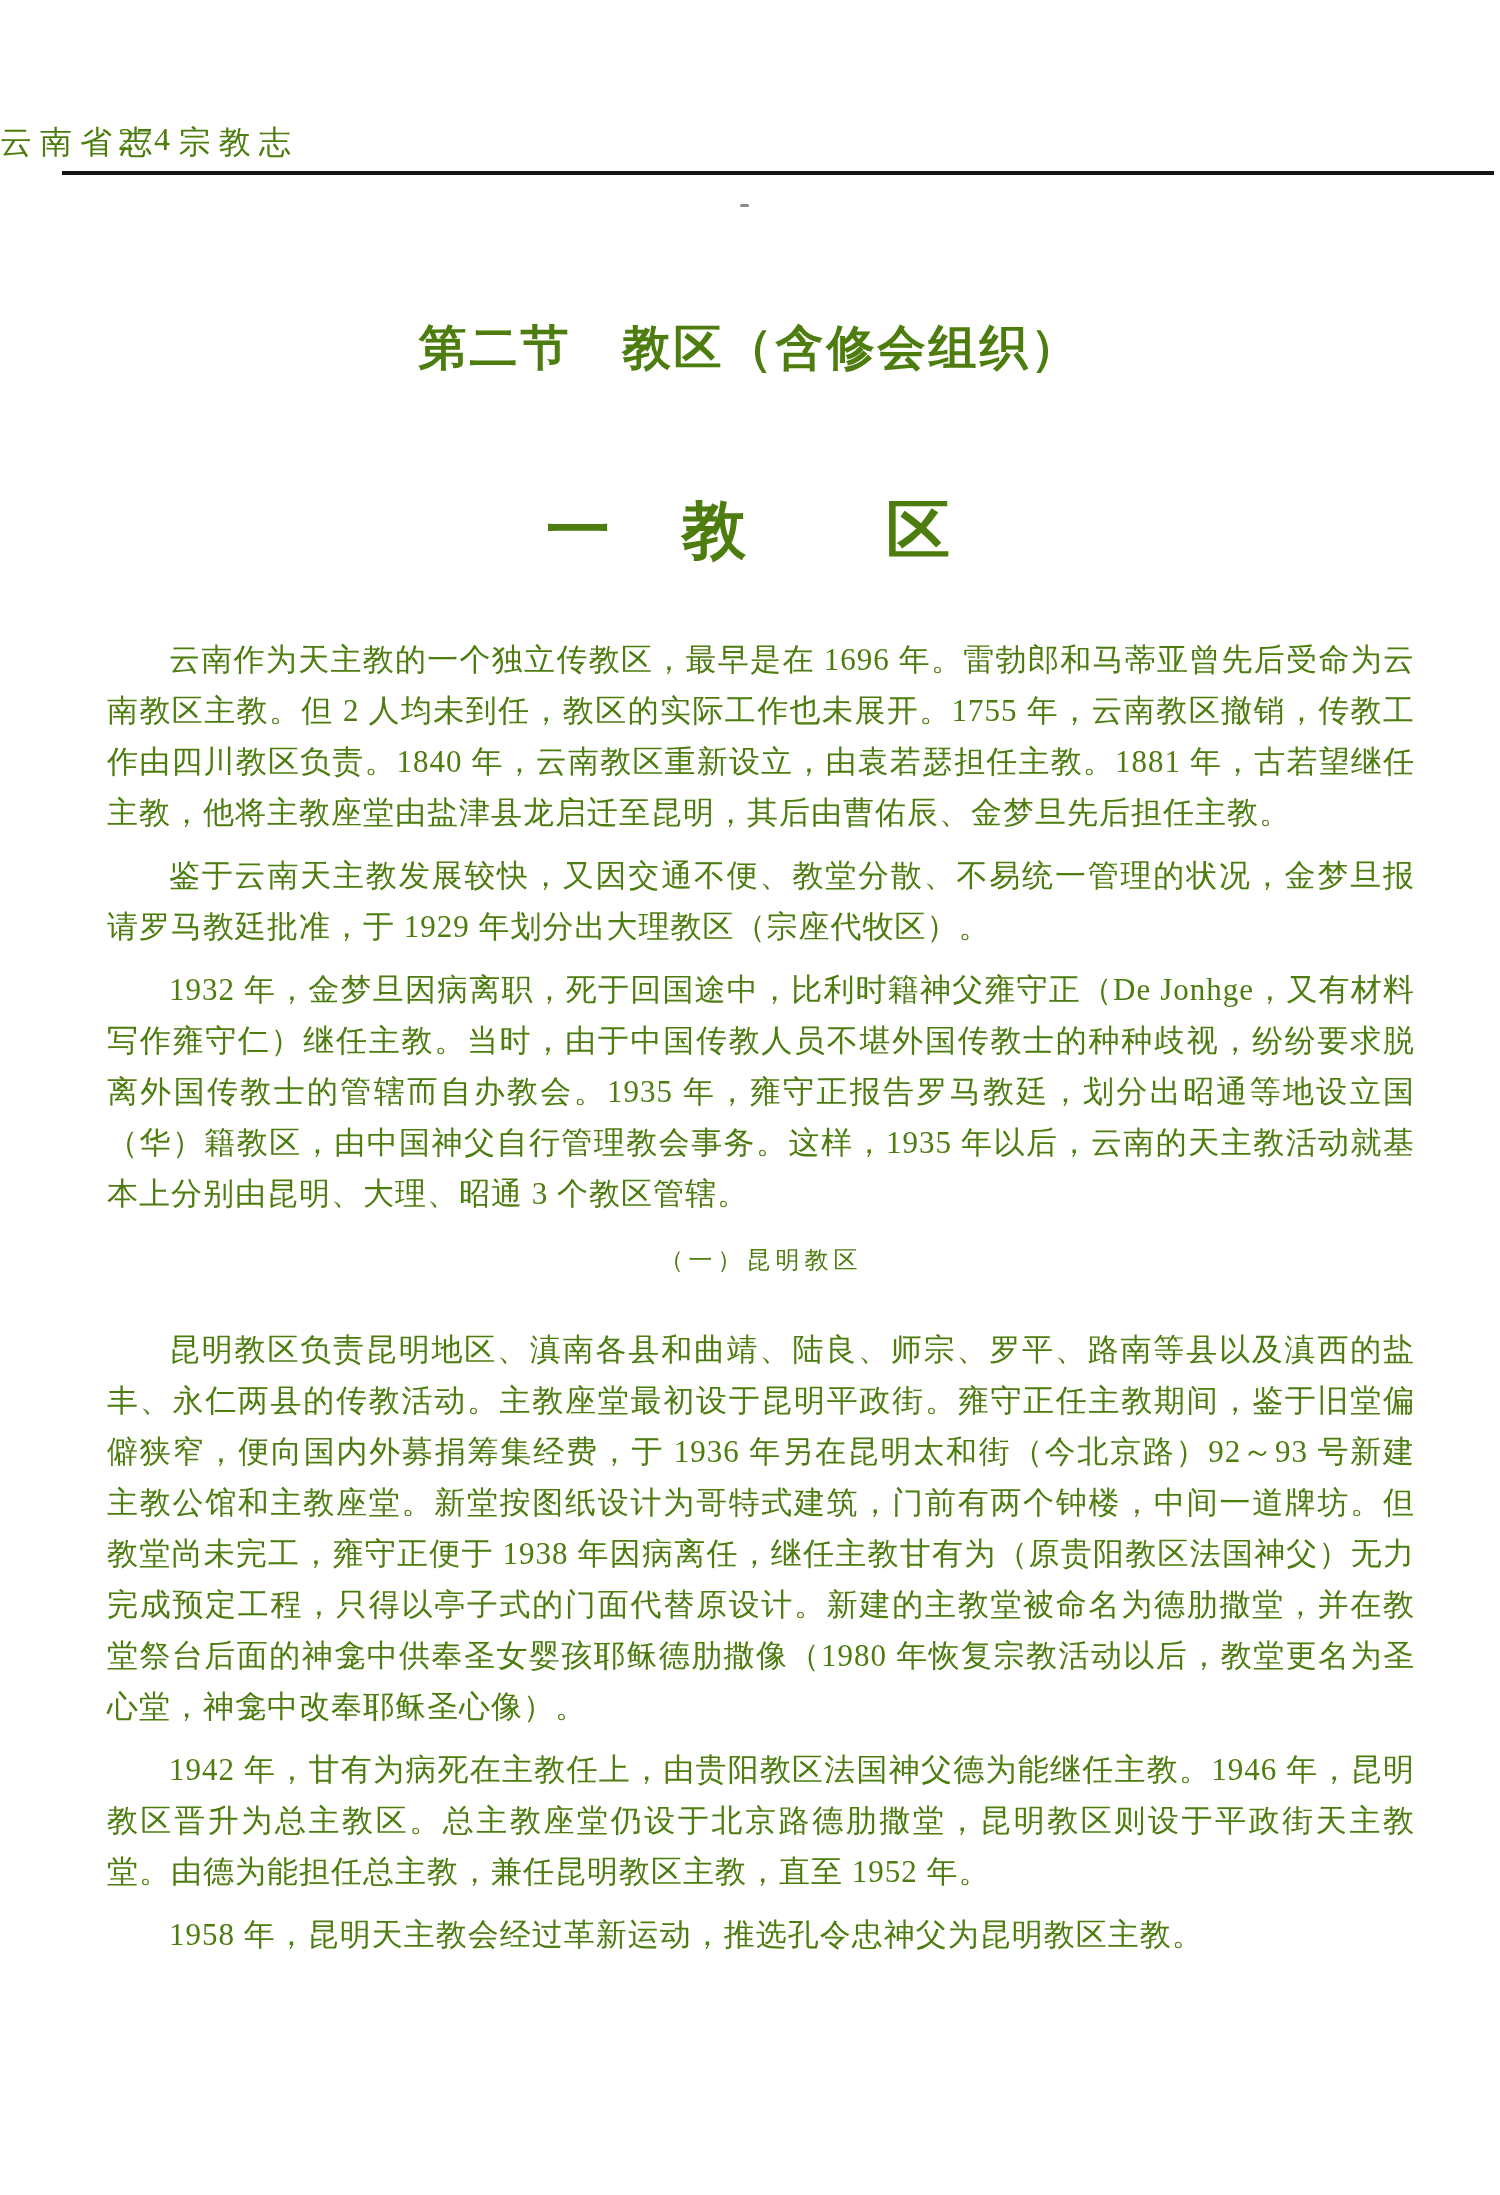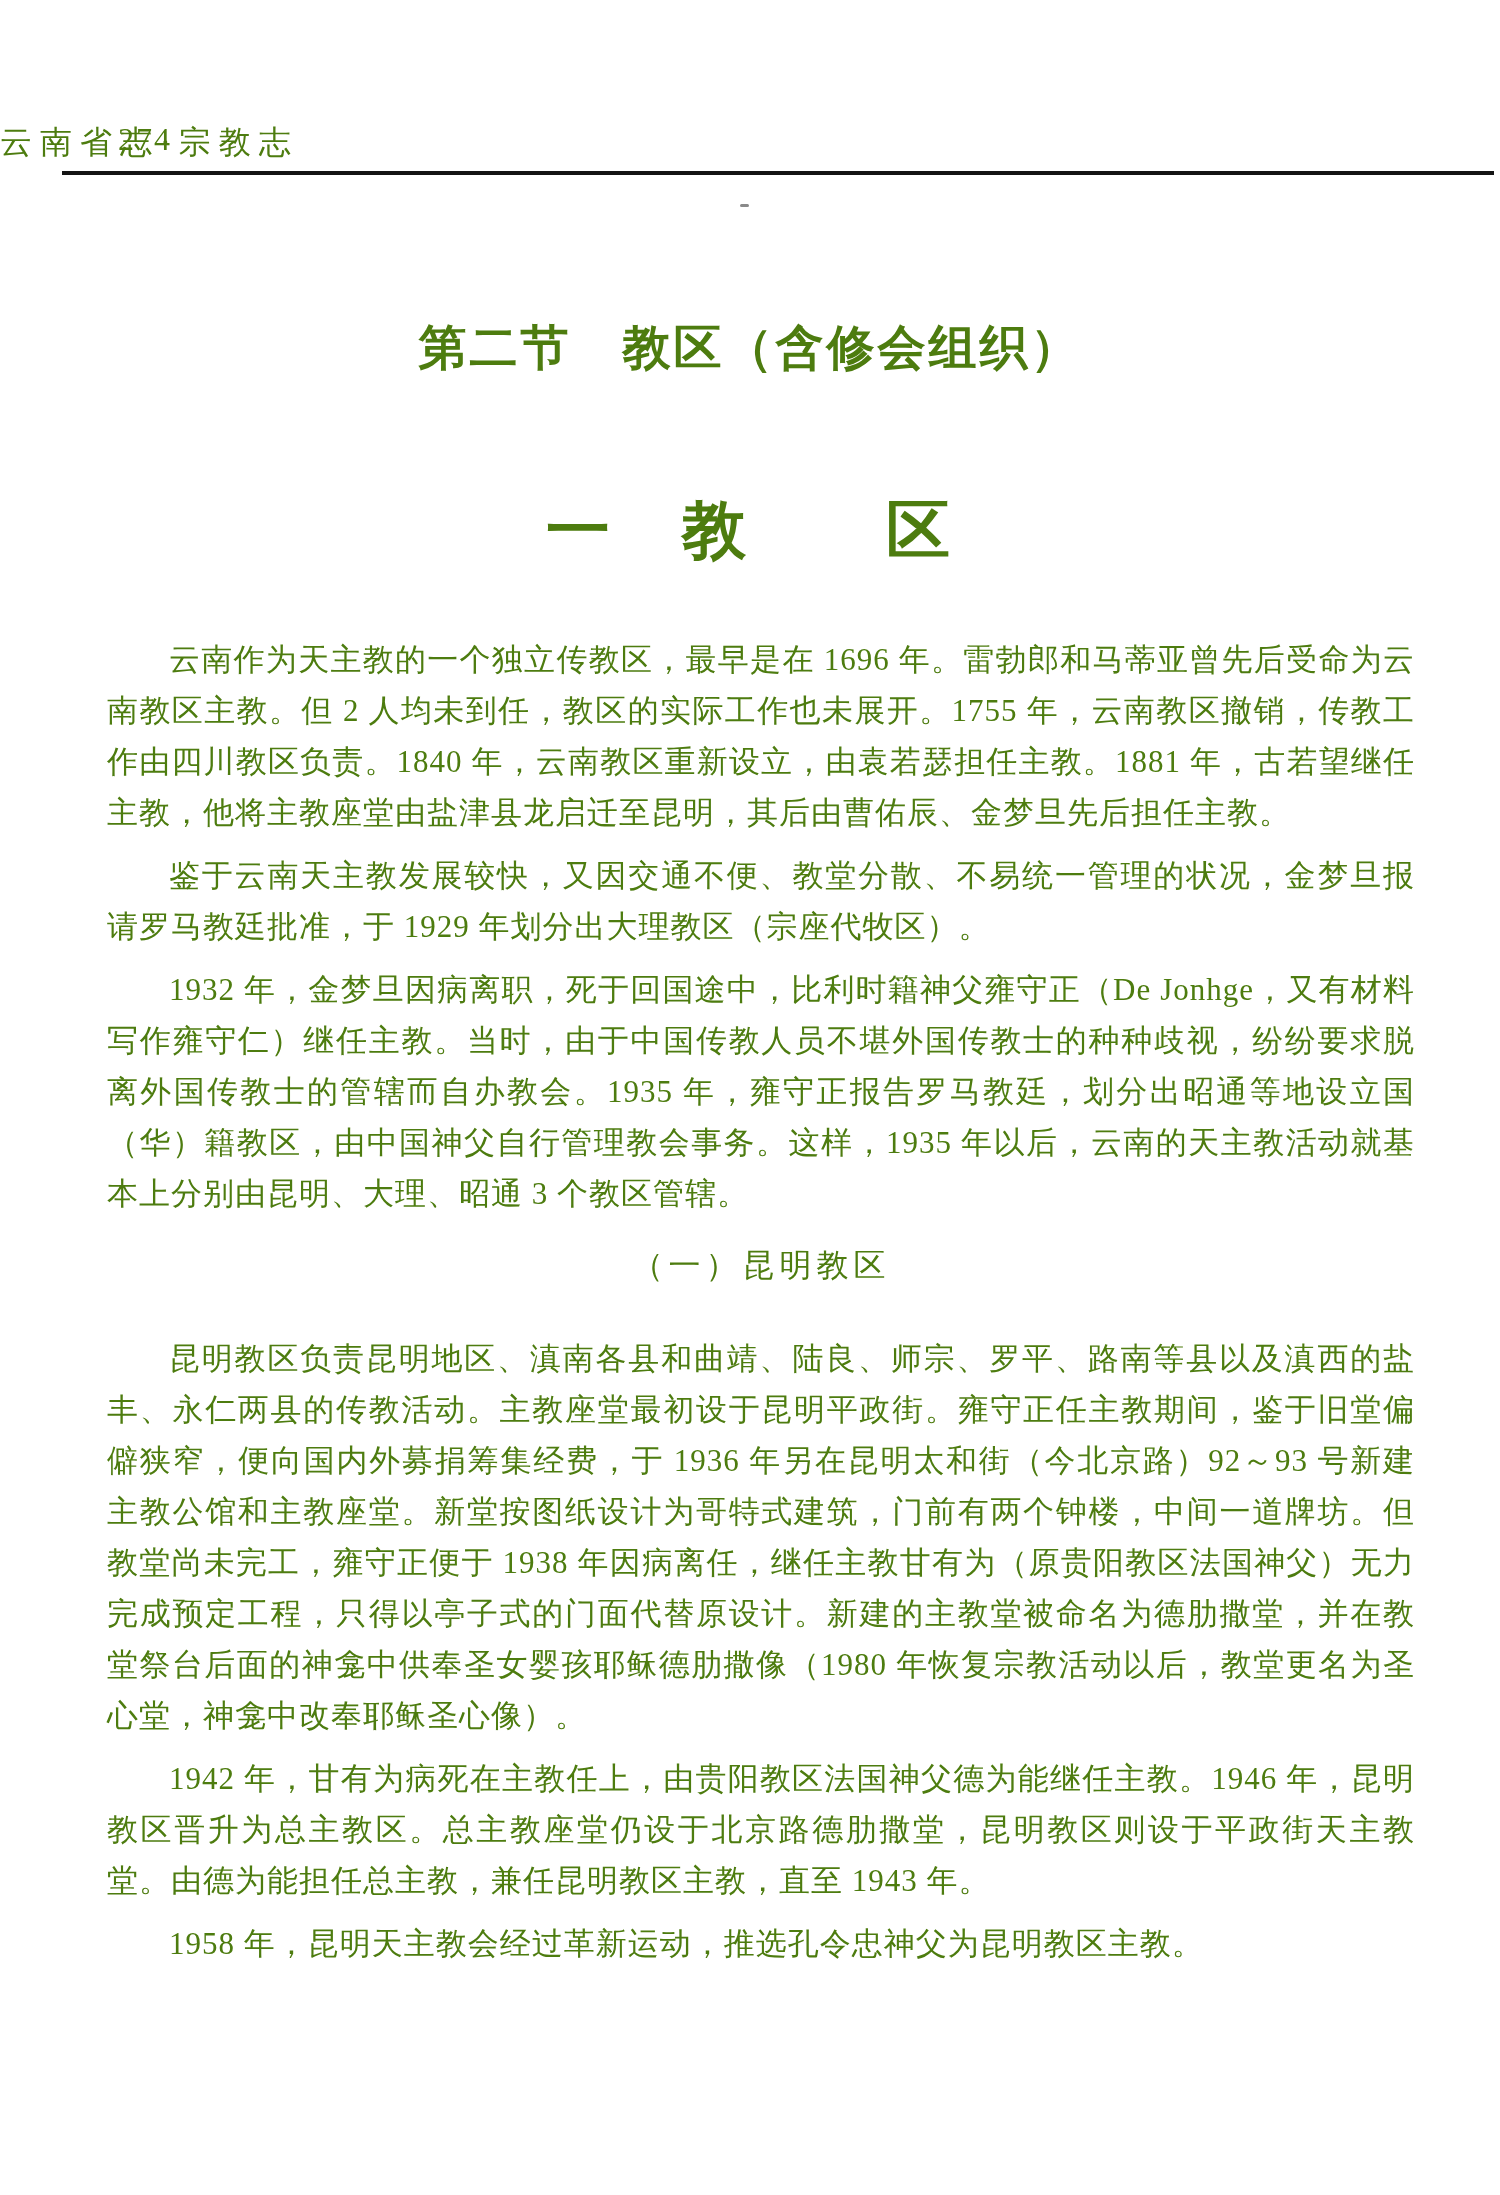--- a/index.html
+++ b/index.html
@@ -90,21 +90,21 @@
   }
   .body-text p {
     margin: 12px;
     text-indent: 2em;
   }
   .subsection-heading {
     margin: 0;
     margin-top: 27px;
     margin-bottom: 49px;
     text-align: center;
-    font-size: 32px;
+    font-size: 24px;
     font-weight: 500;
     letter-spacing: 5px;
     line-height: 1.2;
     text-indent: 0;
   }
 </style>
 </head>
 <body>
 
 <div class="page">
@@ -122,17 +122,17 @@
   <h2 class="part-heading">一　教　　区</h2>
 
   <div class="body-text">
     <p>云南作为天主教的一个独立传教区，最早是在 1696 年。雷勃郎和马蒂亚曾先后受命为云南教区主教。但 2 人均未到任，教区的实际工作也未展开。1755 年，云南教区撤销，传教工作由四川教区负责。1840 年，云南教区重新设立，由袁若瑟担任主教。1881 年，古若望继任主教，他将主教座堂由盐津县龙启迁至昆明，其后由曹佑辰、金梦旦先后担任主教。</p>
     <p>鉴于云南天主教发展较快，又因交通不便、教堂分散、不易统一管理的状况，金梦旦报请罗马教廷批准，于 1929 年划分出大理教区（宗座代牧区）。</p>
     <p>1932 年，金梦旦因病离职，死于回国途中，比利时籍神父雍守正（De Jonhge，又有材料写作雍守仁）继任主教。当时，由于中国传教人员不堪外国传教士的种种歧视，纷纷要求脱离外国传教士的管辖而自办教会。1935 年，雍守正报告罗马教廷，划分出昭通等地设立国（华）籍教区，由中国神父自行管理教会事务。这样，1935 年以后，云南的天主教活动就基本上分别由昆明、大理、昭通 3 个教区管辖。</p>
 
     <h3 class="subsection-heading">（一）昆明教区</h3>
 
     <p>昆明教区负责昆明地区、滇南各县和曲靖、陆良、师宗、罗平、路南等县以及滇西的盐丰、永仁两县的传教活动。主教座堂最初设于昆明平政街。雍守正任主教期间，鉴于旧堂偏僻狭窄，便向国内外募捐筹集经费，于 1936 年另在昆明太和街（今北京路）92～93 号新建主教公馆和主教座堂。新堂按图纸设计为哥特式建筑，门前有两个钟楼，中间一道牌坊。但教堂尚未完工，雍守正便于 1938 年因病离任，继任主教甘有为（原贵阳教区法国神父）无力完成预定工程，只得以亭子式的门面代替原设计。新建的主教堂被命名为德肋撒堂，并在教堂祭台后面的神龛中供奉圣女婴孩耶稣德肋撒像（1980 年恢复宗教活动以后，教堂更名为圣心堂，神龛中改奉耶稣圣心像）。</p>
-    <p>1942 年，甘有为病死在主教任上，由贵阳教区法国神父德为能继任主教。1946 年，昆明教区晋升为总主教区。总主教座堂仍设于北京路德肋撒堂，昆明教区则设于平政街天主教堂。由德为能担任总主教，兼任昆明教区主教，直至 1943 年。</p>
+    <p>1942 年，甘有为病死在主教任上，由贵阳教区法国神父德为能继任主教。1946 年，昆明教区晋升为总主教区。总主教座堂仍设于北京路德肋撒堂，昆明教区则设于平政街天主教堂。由德为能担任总主教，兼任昆明教区主教，直至 1952 年。</p>
     <p>1958 年，昆明天主教会经过革新运动，推选孔令忠神父为昆明教区主教。</p>
   </div>
 
 </div>
 
 </body></html>

